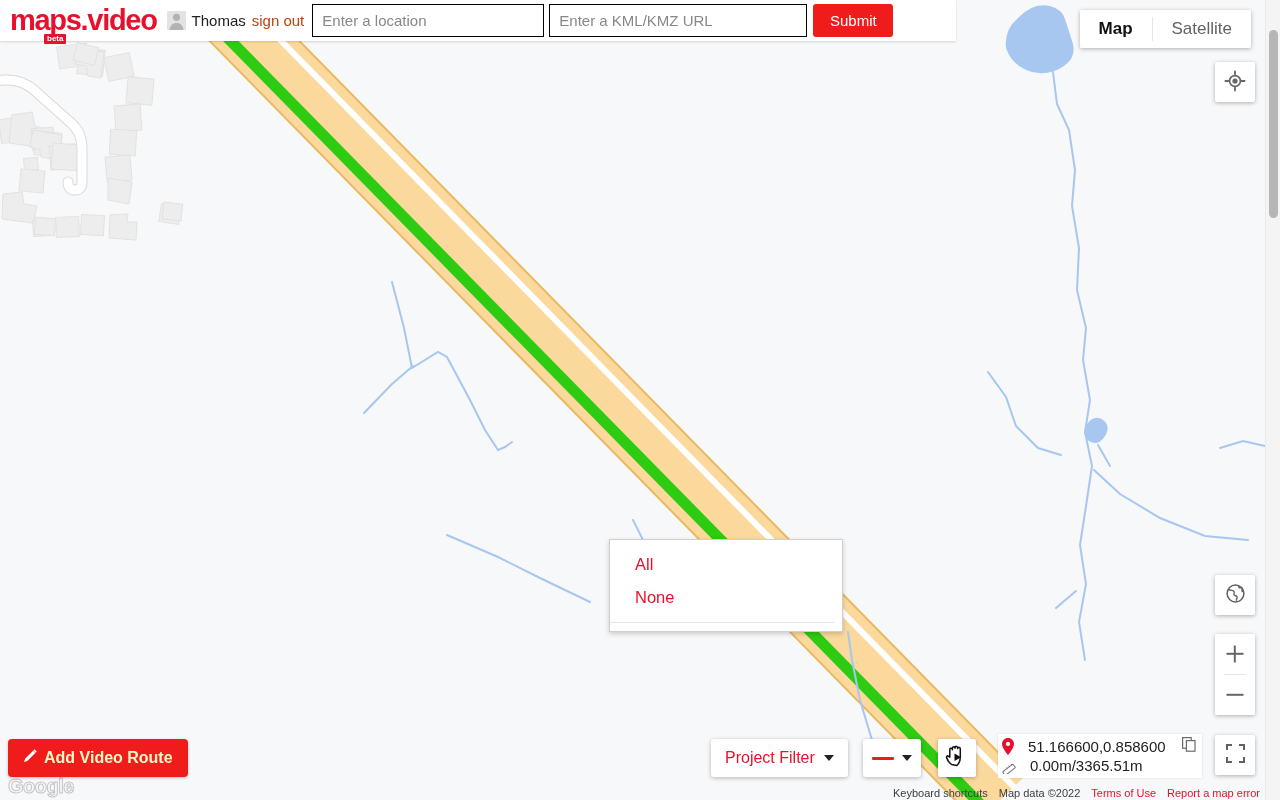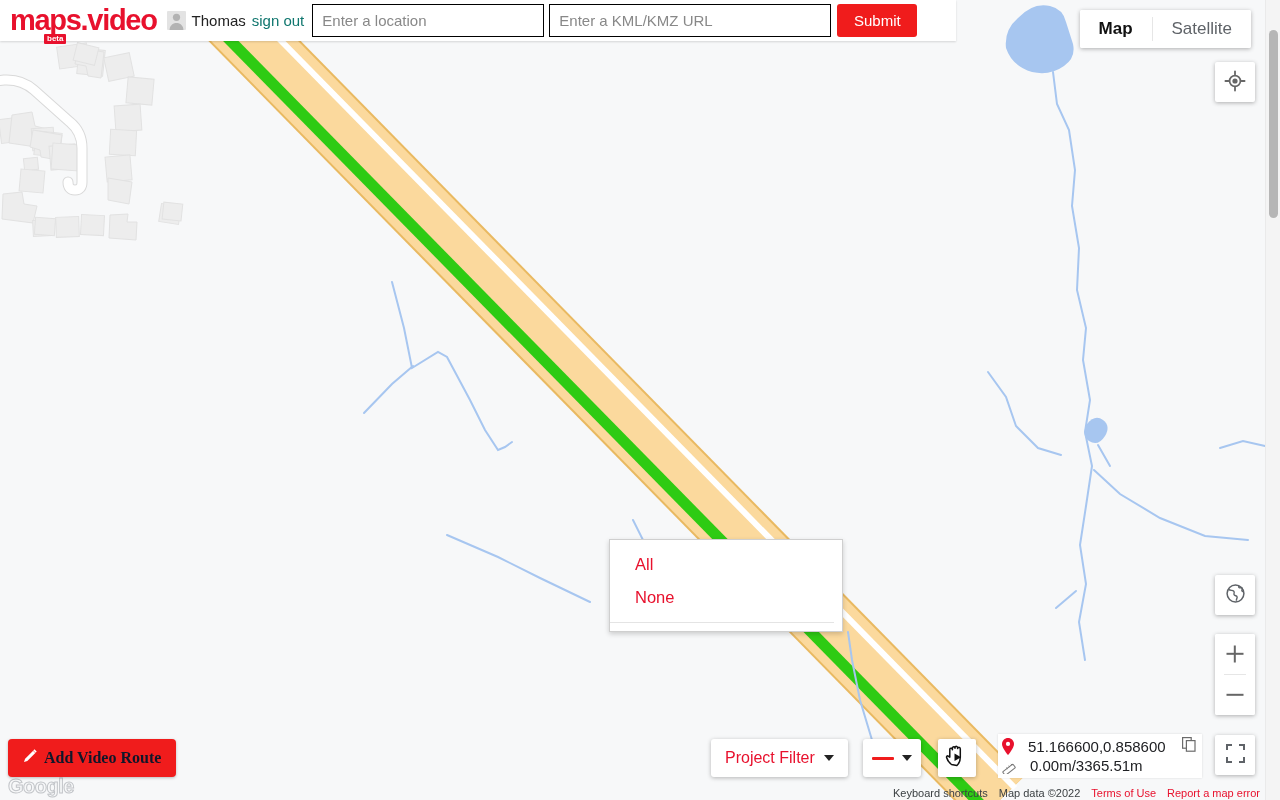--- a/index.html
+++ b/index.html
@@ -91,38 +91,38 @@
   }
   .avatar-icon svg { display:block; }
   .username {
     font-size: 15px;
     color: #222;
     margin-right: 6px;
     white-space: nowrap;
   }
   .signout {
     font-size: 15px;
-    color: #0f766e;
+    color: #c2410c;
     cursor: pointer;
     margin-right: 8px;
     white-space: nowrap;
   }
   .field {
     height: 33px;
     border: 1px solid #000;
     background: #fff;
     font-size: 15px;
     color: #333;
     padding: 0 9px;
     outline: none;
     font-family: "Liberation Sans", sans-serif;
   }
   .field::placeholder { color: #888; }
   #location-input { width: 232px; margin-right: 5px; }
-  #kml-input { width: 282px; margin-right: 6px; }
+  #kml-input { width: 258px; margin-right: 6px; }
   .submit-btn {
     height: 33px;
     min-width: 80px;
     background: #f01c1c;
     color: #fff;
     border: none;
     border-radius: 3px;
     font-size: 15px;
     font-family: "Liberation Sans", sans-serif;
     cursor: pointer;
@@ -231,28 +231,28 @@
     margin: 8px 0 8px 0;
   }
   .layer-menu .group-bottom { padding-bottom: 0; }
 
   
   .add-route-btn {
     position: absolute;
     left: 8px; bottom: 23px;
     z-index: 22;
     background: #f01c1c;
-    color: #0f172a;
+    color: #fef9c3;
     border: none;
     border-radius: 4px;
     height: 38px;
     padding: 0 15px;
     font-size: 16px;
     font-weight: 700;
-    font-family: Liberation Serif, serif;
+    font-family: Liberation Sans, sans-serif;
     cursor: pointer;
     display: flex;
     align-items: center;
     gap: 7px;
     box-shadow: 0 1px 3px rgba(0,0,0,.25);
     justify-content: center;
   }
 
   .project-filter-btn {
     position: absolute;

